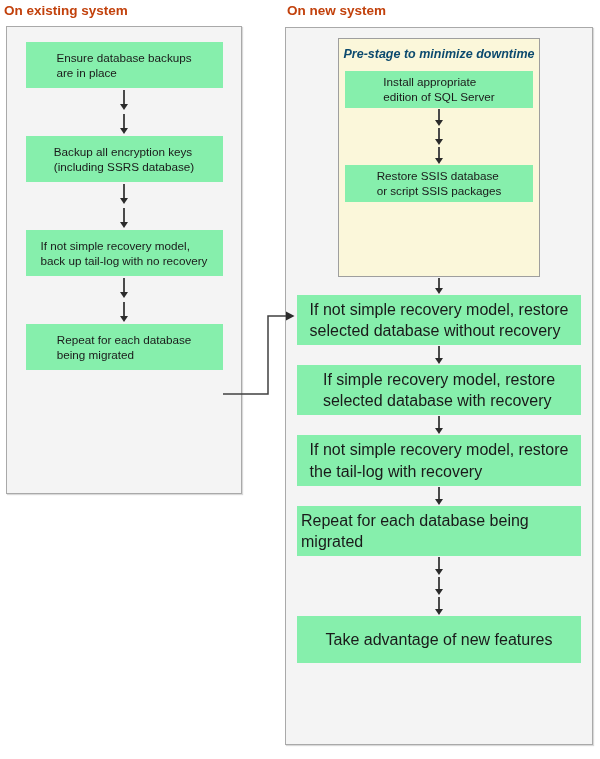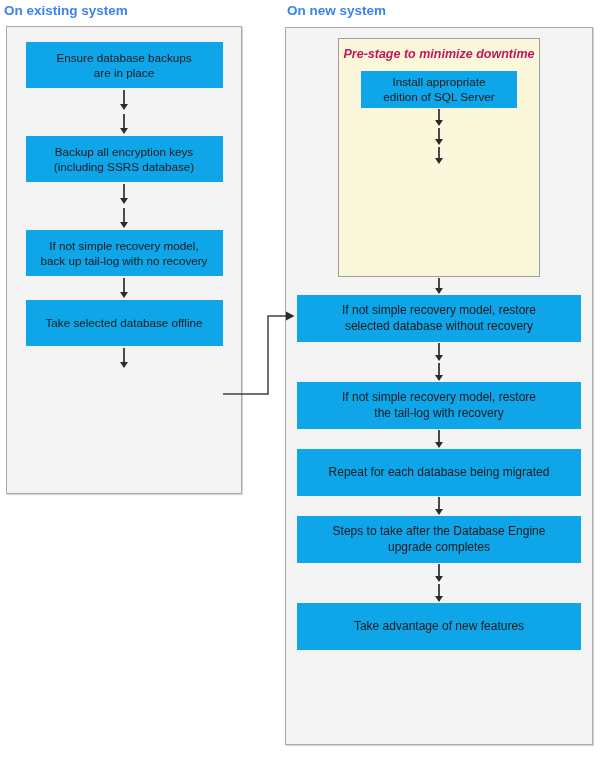--- a/index.html
+++ b/index.html
@@ -2,48 +2,48 @@
 <html><head>
 <meta charset="utf-8">
 <style>
   html,body{margin:0;padding:0;background:#fff;}
   .canvas{
     position:relative;width:600px;height:759px;background:#ffffff;
     font-family:"Liberation Sans","DejaVu Sans",sans-serif;color:#1a1a1a;
     overflow:hidden;
   }
   .col-title{
-    position:absolute;top:3px;font-size:13.5px;font-weight:bold;color:#3b82f6;
+    position:absolute;top:3px;font-size:13.5px;font-weight:bold;color:#c2410c;
   }
   .col-title.left{left:4px;}
   .col-title.right{left:287px;}
   .panel{
     position:absolute;background:#f4f4f4;border:1px solid #a9a9a9;
     box-shadow:1px 1px 1px rgba(0,0,0,0.15);
     display:flex;flex-direction:column;align-items:center;box-sizing:border-box;
   }
   .panel.left{left:6px;top:26px;width:236px;height:468px;padding-top:15px;}
   .panel.right{left:285px;top:27px;width:308px;height:718px;padding-top:10px;}
   .box{
-    background:#0ea5e9;display:flex;align-items:center;justify-content:center;
-    text-align:center;font-size:11.7px;line-height:1.32;box-sizing:border-box;
+    background:#86efac;display:flex;align-items:center;justify-content:center;
+    font-size:11.7px;line-height:1.32;box-sizing:border-box;
     white-space:pre-line;flex:none;
   }
   .panel.left .box{width:197px;min-height:46px;padding:4px 3px;}
-  .panel.right .box.outer{width:284px;min-height:47px;padding:4px 4px;font-size:12px;}
+  .panel.right .box.outer{width:284px;min-height:47px;padding:4px 4px;font-size:16px;}
   .prestage{
     width:202px;height:239px;background:#fbf7da;border:1px solid #9e9e9e;
     display:flex;flex-direction:column;align-items:center;box-sizing:border-box;
     padding-top:8px;flex:none;
   }
   .prestage-title{
-    font-size:12.5px;font-weight:bold;font-style:italic;color:#be185d;
+    font-size:12.5px;font-weight:bold;font-style:italic;color:#0c4a6e;
     margin-bottom:10px;flex:none;
   }
-  .prestage .box{width:156px;min-height:35px;padding:3px 3px;}
+  .prestage .box{width:188px;min-height:35px;padding:3px 3px;}
   .arrow{display:flex;flex-direction:column;align-items:center;flex:none;}
   .arrow .line{width:1.5px;background:#4a4a4a;flex:1;}
   .arrow .head{
     width:0;height:0;flex:none;
     border-left:4px solid transparent;border-right:4px solid transparent;
     border-top:6px solid #2b2b2b;
   }
   .arrow.a-left{height:20px;padding:2px 0;}
   .arrow.a-pre{height:17px;padding:1px 0;}
   .arrow.a-right{height:18px;padding:1px 0;}
@@ -78,75 +78,78 @@
     <div class="arrow a-left">
         <span class="line"></span>
         <span class="head"></span>
       </div>
     <div class="box">If not simple recovery model,
 back up tail-log with no recovery</div>
     <div class="arrow a-left">
         <span class="line"></span>
         <span class="head"></span>
       </div>
-    <div class="box">Take selected database offline</div>
     <div class="arrow a-left">
         <span class="line"></span>
         <span class="head"></span>
       </div>
+    <div class="box">Repeat for each database
+being migrated</div>
   </div>
 
   <div class="panel right">
 
     <div class="prestage">
       <div class="prestage-title">Pre-stage to minimize downtime</div>
       <div class="box">Install appropriate
 edition of SQL Server</div>
       <div class="arrow a-pre">
           <span class="line"></span>
           <span class="head"></span>
         </div>
       <div class="arrow a-pre">
           <span class="line"></span>
           <span class="head"></span>
         </div>
       <div class="arrow a-pre">
           <span class="line"></span>
           <span class="head"></span>
         </div>
+      <div class="box">Restore SSIS database
+or script SSIS packages</div>
     </div>
 
     <div class="arrow a-join">
         <span class="line"></span>
         <span class="head"></span>
       </div>
 
     <div class="box outer">If not simple recovery model, restore
 selected database without recovery</div>
     <div class="arrow a-right">
         <span class="line"></span>
         <span class="head"></span>
       </div>
+    <div class="box outer">If simple recovery model, restore
+selected database with recovery</div>
     <div class="arrow a-right">
         <span class="line"></span>
         <span class="head"></span>
       </div>
     <div class="box outer">If not simple recovery model, restore
 the tail-log with recovery</div>
     <div class="arrow a-right">
         <span class="line"></span>
         <span class="head"></span>
       </div>
     <div class="box outer">Repeat for each database being migrated</div>
     <div class="arrow a-right">
         <span class="line"></span>
         <span class="head"></span>
       </div>
-    <div class="box outer">Steps to take after the Database Engine
-upgrade completes</div>
     <div class="arrow a-right">
         <span class="line"></span>
         <span class="head"></span>
       </div>
     <div class="arrow a-right">
         <span class="line"></span>
         <span class="head"></span>
       </div>
     <div class="box outer">Take advantage of new features</div>
   </div>

